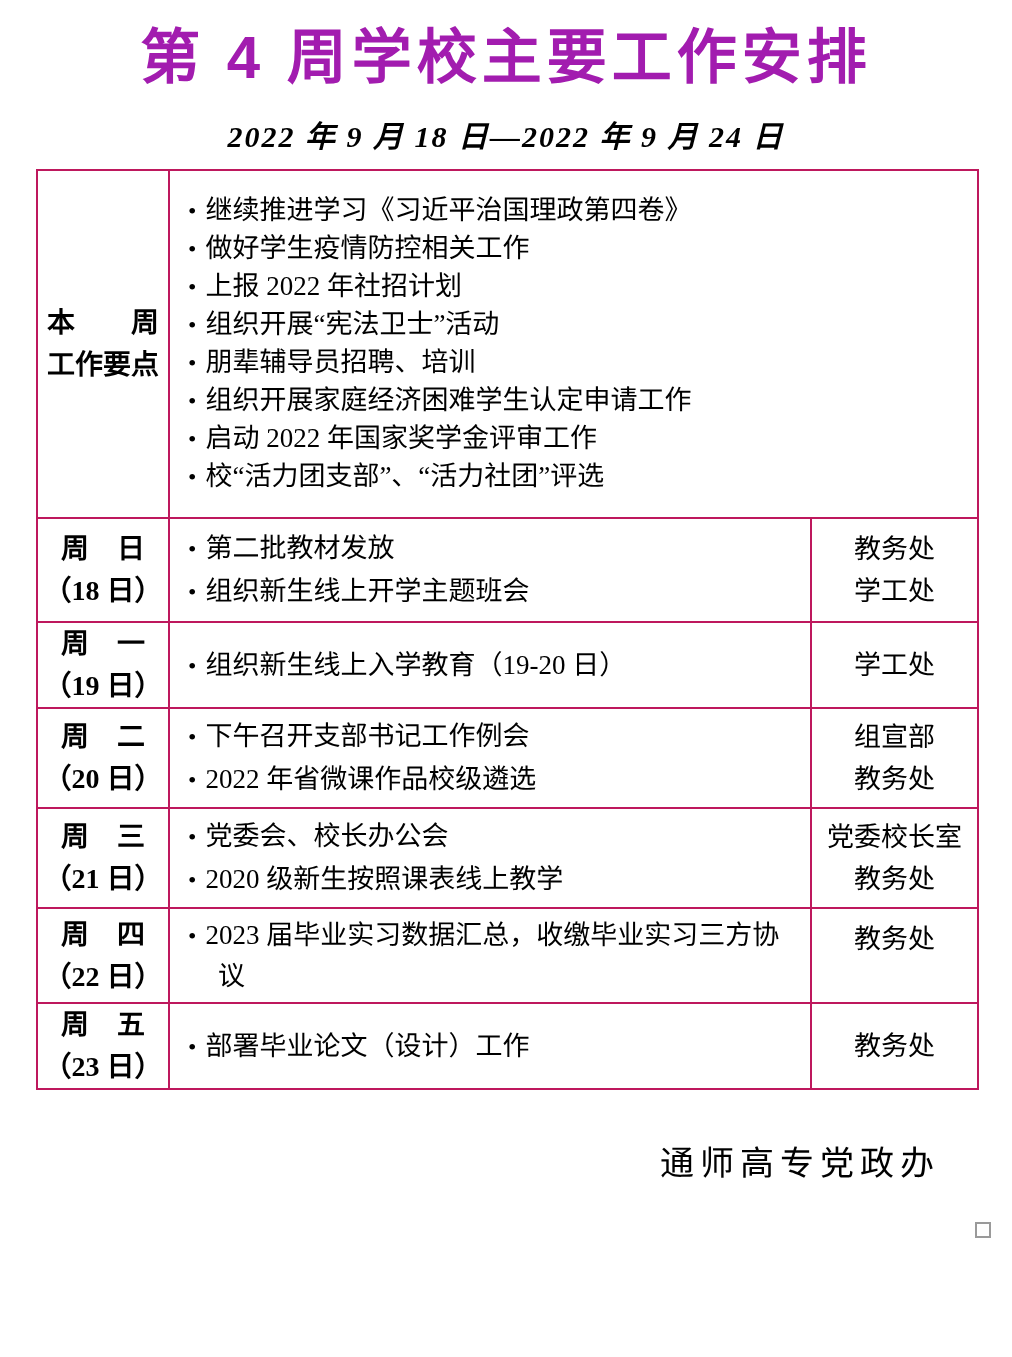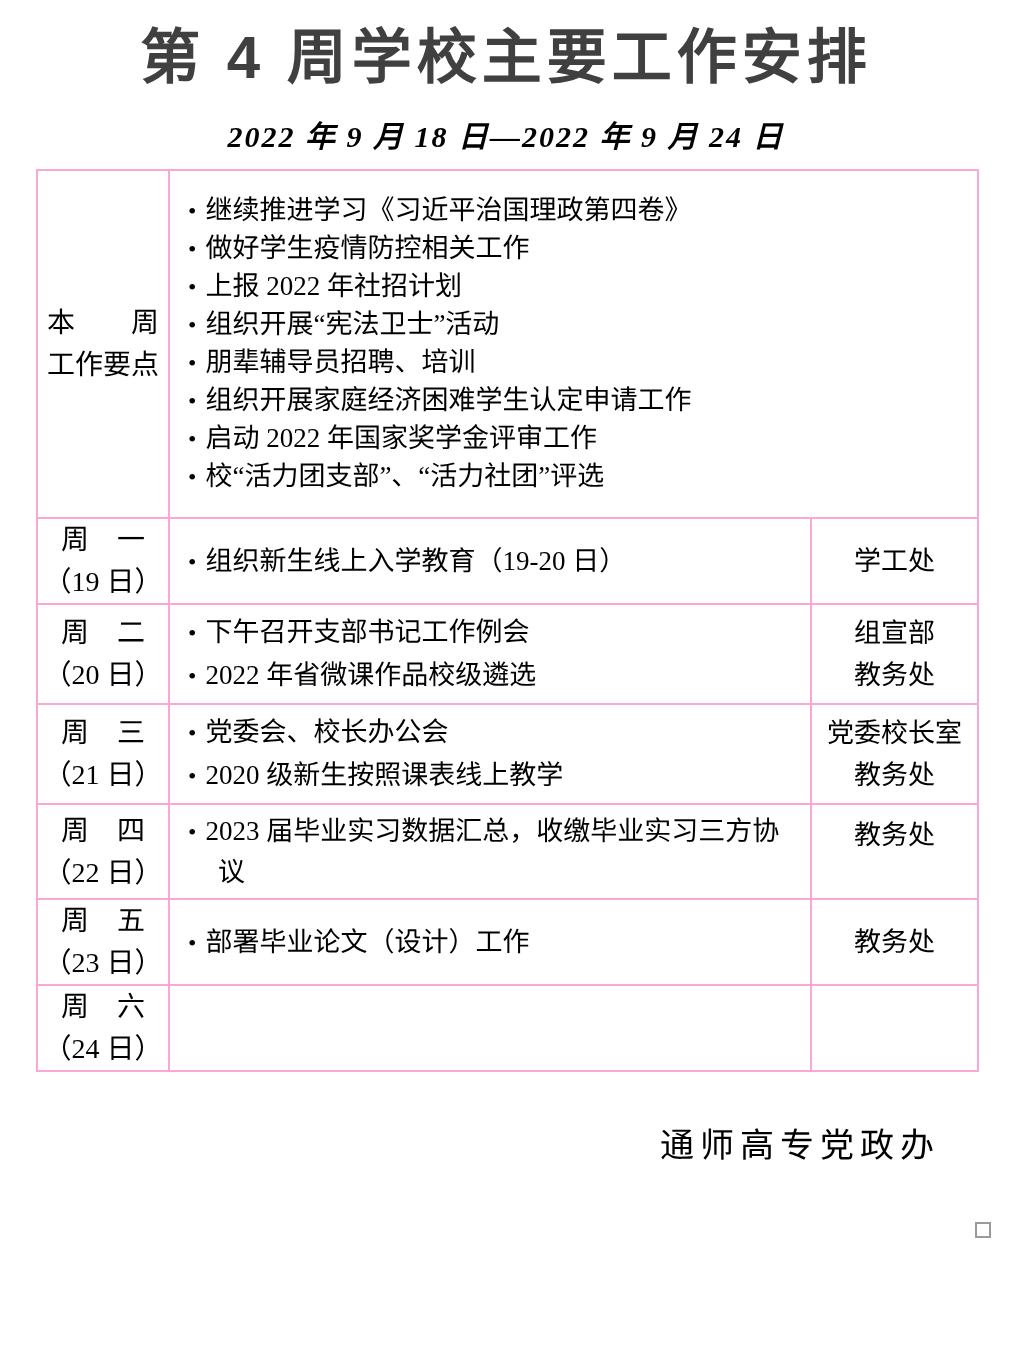--- a/index.html
+++ b/index.html
@@ -16,49 +16,49 @@
   .page { width: 1012px; height: 1357px; position: relative; }
 
   .doc-title {
     padding-top: 22px;
     text-align: center;
     font-family: "Liberation Sans", sans-serif;
     font-weight: 900;
     font-size: 60px;
     line-height: 72px;
     letter-spacing: 5px;
-    color: #404040;
+    color: #a21caf;
     transform-origin: center top;
   }
   .doc-subtitle {
     margin-top: 24px;
     text-align: center;
     font-style: italic;
     font-weight: bold;
     font-size: 30px;
     line-height: 38px;
     letter-spacing: 2px;
   }
 
   table.schedule {
     margin-left: 36px;
     margin-top: 13px;
     width: 941px;
     border-collapse: collapse;
     table-layout: fixed;
   }
   table.schedule td {
-    border: 2px solid #f9a8d4;
+    border: 2px solid #be185d;
     vertical-align: middle;
     font-size: 27px;
   }
 
   
   td.c-label { text-align: center; }
-  .label-line { font-size: 28px; line-height: 42px; white-space: pre; }
+  .label-line { font-size: 28px; line-height: 42px; white-space: pre; font-weight: bold; }
 
   
   td.c-tasks { padding: 6px 10px 6px 18px; }
   .tasks-wrap {
     display: flex;
     flex-direction: column;
     justify-content: center;
     height: 100%;
   }
   .task {
@@ -126,20 +126,36 @@
           <div class="task"><span class="bullet">•</span><span>上报 2022 年社招计划</span></div>
           <div class="task"><span class="bullet">•</span><span>组织开展“宪法卫士”活动</span></div>
           <div class="task"><span class="bullet">•</span><span>朋辈辅导员招聘、培训</span></div>
           <div class="task"><span class="bullet">•</span><span>组织开展家庭经济困难学生认定申请工作</span></div>
           <div class="task"><span class="bullet">•</span><span>启动 2022 年国家奖学金评审工作</span></div>
           <div class="task"><span class="bullet">•</span><span>校“活力团支部”、“活力社团”评选</span></div>
         </div>
       </td>
     </tr>
 
+    <tr style="height:104px">
+      <td class="c-label">
+        <div class="label-line">周　日</div>
+        <div class="label-line">（18 日）</div>
+      </td>
+      <td class="c-tasks">
+        <div class="tasks-wrap">
+          <div class="task"><span class="bullet">•</span><span>第二批教材发放</span></div>
+          <div class="task"><span class="bullet">•</span><span>组织新生线上开学主题班会</span></div>
+        </div>
+      </td>
+      <td class="c-dept">
+        <div class="dept">教务处</div>
+        <div class="dept">学工处</div>
+      </td>
+    </tr>
 
     <tr style="height:80px">
       <td class="c-label">
         <div class="label-line">周　一</div>
         <div class="label-line">（19 日）</div>
       </td>
       <td class="c-tasks">
         <div class="tasks-wrap">
           <div class="task"><span class="bullet">•</span><span>组织新生线上入学教育（19-20 日）</span></div>
         </div>
@@ -206,28 +222,20 @@
       <td class="c-tasks">
         <div class="tasks-wrap">
           <div class="task"><span class="bullet">•</span><span>部署毕业论文（设计）工作</span></div>
         </div>
       </td>
       <td class="c-dept">
         <div class="dept">教务处</div>
       </td>
     </tr>
 
-    <tr style="height:85px">
-      <td class="c-label">
-        <div class="label-line">周　六</div>
-        <div class="label-line">（24 日）</div>
-      </td>
-      <td class="c-tasks"></td>
-      <td class="c-dept"></td>
-    </tr>
   </tbody>
     </table>
 
   <div class="doc-footer">通师高专党政办</div>
 
   <div class="box-artifact"></div>
 
 </div>
 
 </body></html>

